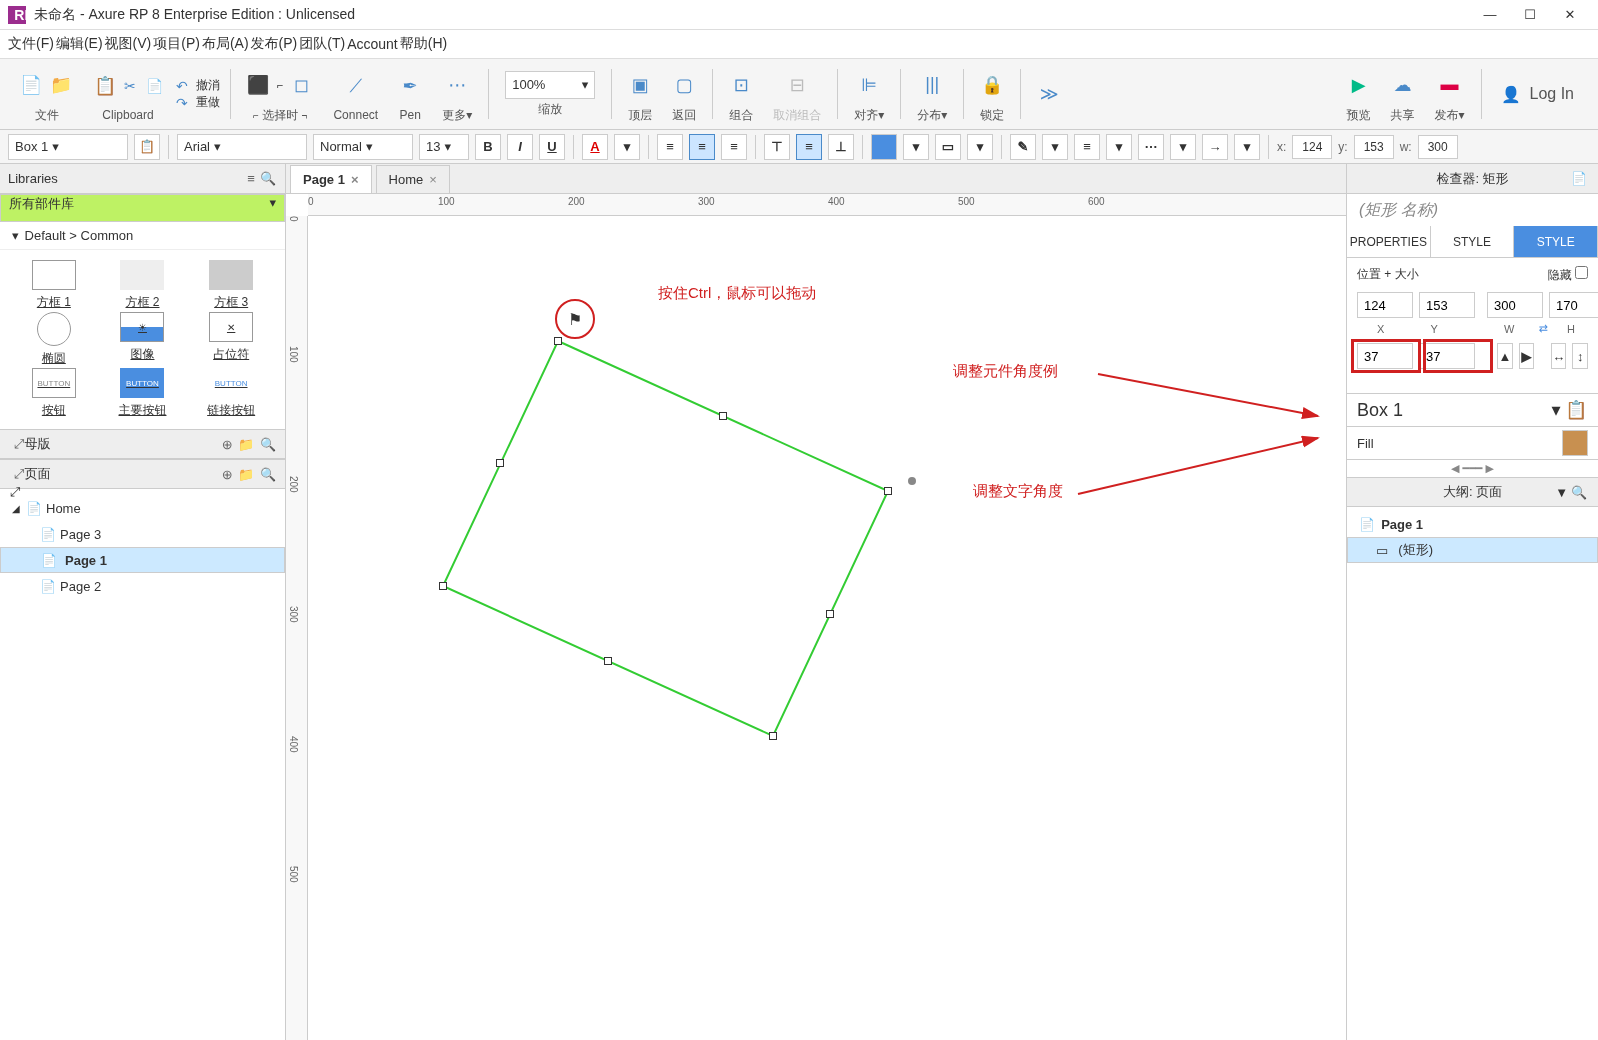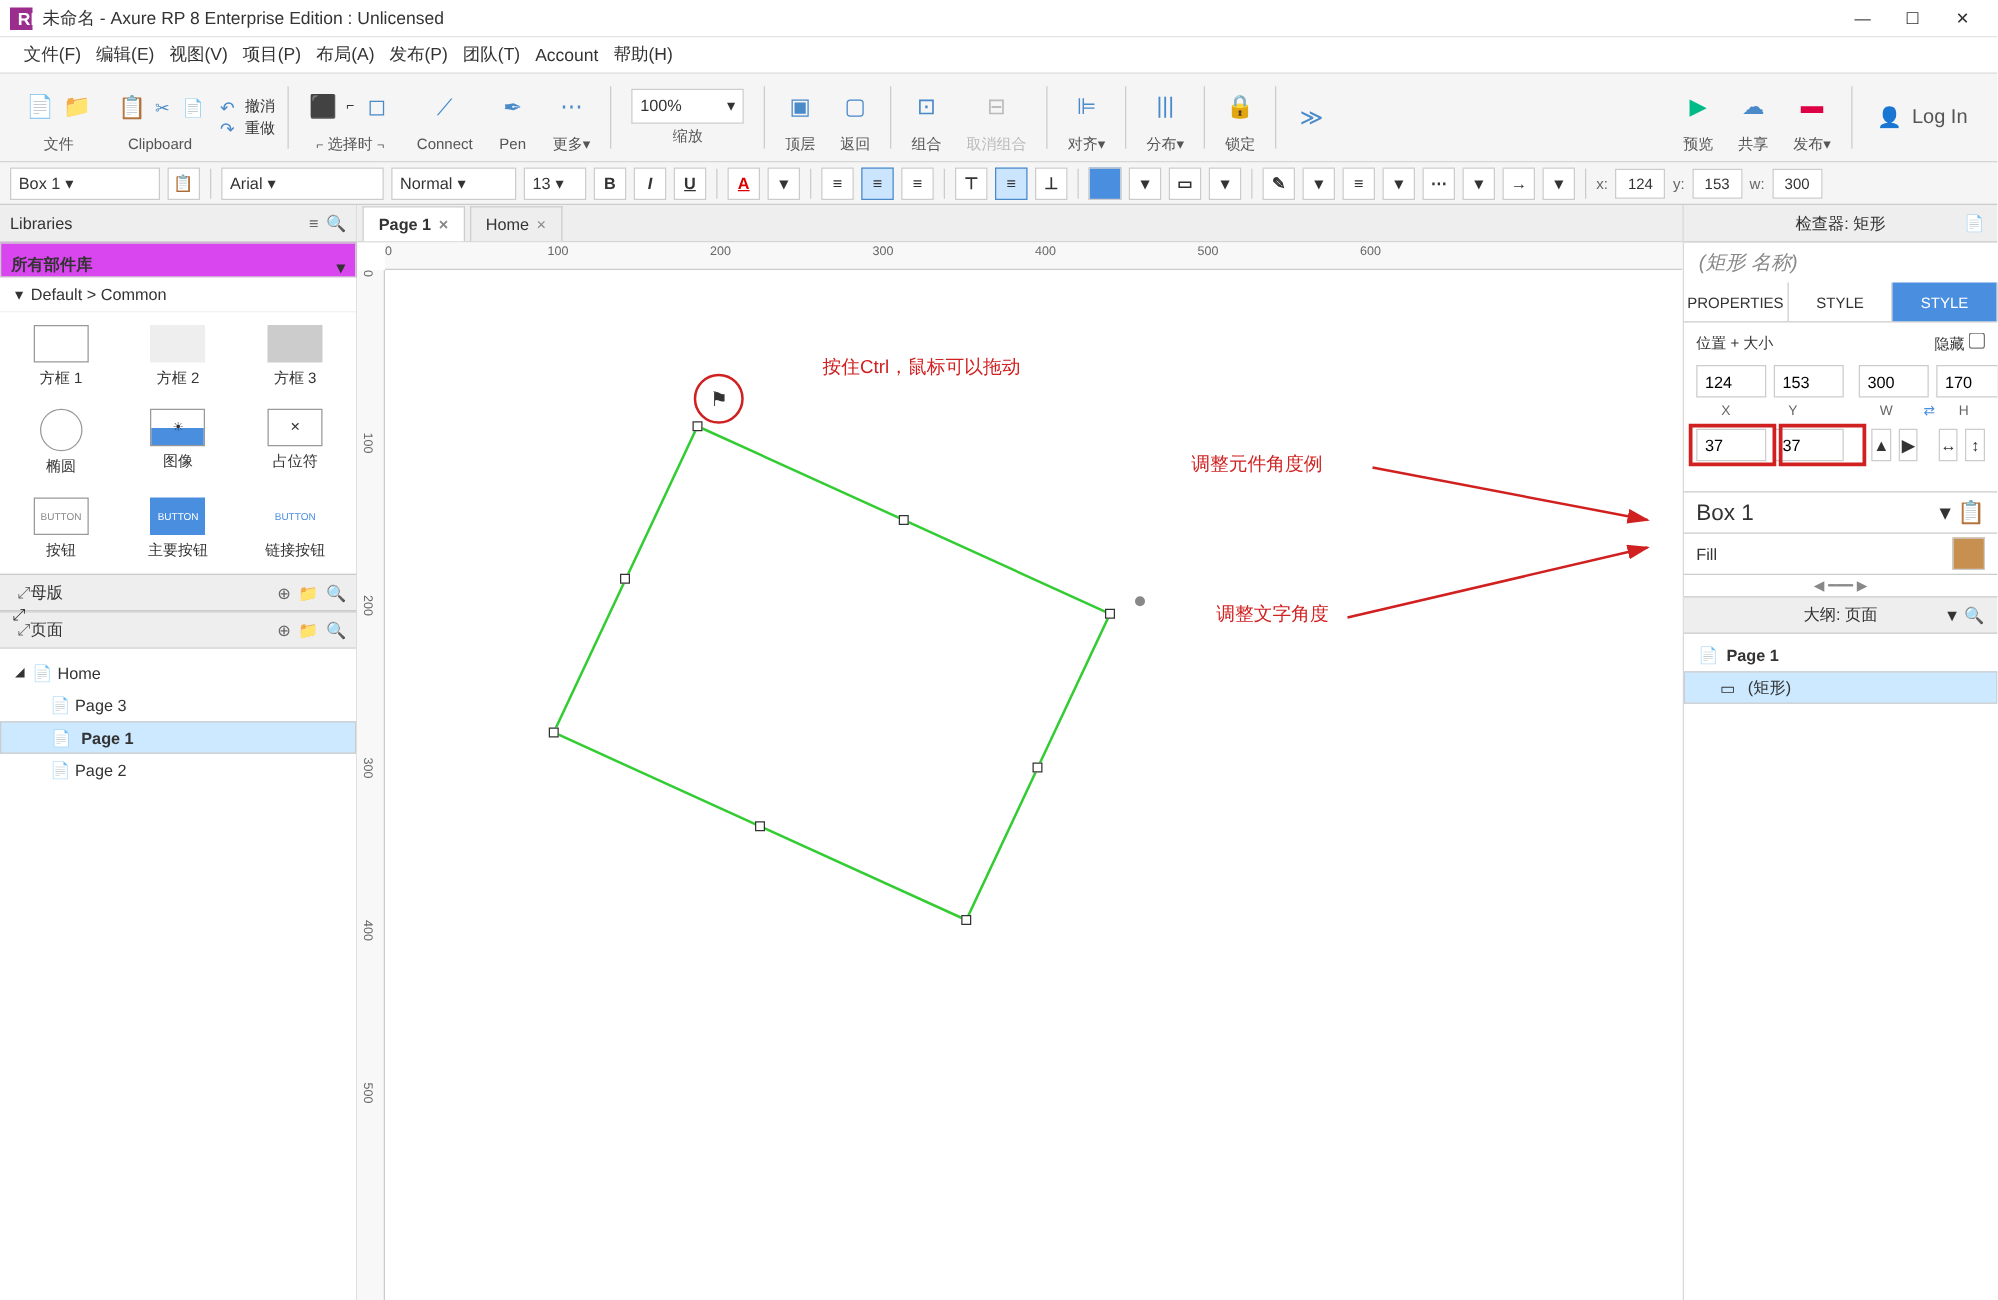--- a/index.html
+++ b/index.html
@@ -5,21 +5,21 @@
 * { box-sizing: border-box; margin: 0; padding: 0; font-family: "Microsoft YaHei", Arial, sans-serif; }
 body { width: 1598px; height: 1040px; background: #fff; font-size: 13px; color: #333; overflow: hidden; }
 
 
 .titlebar { height: 30px; background: #fff; display: flex; align-items: center; padding: 0 8px; border-bottom: 1px solid #ddd; }
 .titlebar .app-icon { width: 18px; height: 18px; background: #9b2d8e; margin-right: 8px; display: flex; align-items: center; justify-content: center; color: #fff; font-size: 14px; font-weight: bold; padding-left: 14px; }
 .titlebar .title { flex: 1; font-size: 14px; }
 .titlebar .winbtn { width: 40px; height: 28px; display: flex; align-items: center; justify-content: center; cursor: pointer; }
 
 
-.menubar { height: 28px; background: #fff; display: flex; align-items: center; padding: 0 19px; gap: 12px; font-size: 14px; }
+.menubar { height: 28px; background: #fff; display: flex; align-items: center; padding: 0 8px; gap: 2px; font-size: 14px; }
 .menubar span { cursor: pointer; }
 
 
 .toolbar-main { height: 72px; background: #f5f5f5; border-top: 1px solid #ddd; border-bottom: 1px solid #ccc; display: flex; align-items: center; padding: 0 10px; }
 .tb-group { display: flex; flex-direction: column; align-items: center; padding: 4px 10px; }
 .tb-group .icons { display: flex; align-items: center; gap: 6px; height: 40px; }
 .tb-group .label { font-size: 12px; color: #555; margin-top: 2px; }
 .tb-sep { width: 1px; height: 50px; background: #ccc; margin: 0 6px; }
 .ic { width: 24px; height: 24px; display: inline-flex; align-items: center; justify-content: center; font-size: 18px; color: #4a8ac9; }
 .ic-sm { width: 16px; height: 16px; font-size: 14px; color: #4a8ac9; }
@@ -38,23 +38,23 @@
 
 .main { display: flex; height: calc(1040px - 30px - 28px - 72px - 34px); }
 .left-col { width: 286px; display: flex; flex-direction: column; border-right: 1px solid #ccc; background: #f5f5f5; }
 .center-col { flex: 1; display: flex; flex-direction: column; background: #fff; }
 .right-col { width: 252px; border-left: 1px solid #ccc; background: #fff; display: flex; flex-direction: column; }
 
 
 .panel-hdr { height: 30px; background: #eee; border-bottom: 1px solid #ccc; display: flex; align-items: center; padding: 0 8px; font-size: 13px; }
 .panel-hdr .title { flex: 1; text-align: left; }
 .panel-hdr .tool { margin-left: 6px; cursor: pointer; color: #666; }
-.lib-sel { height: 28px; border: 1px solid #ccc; background: #d946ef; margin: 0; display: flex; align-items: flex-end; padding: 0 8px; justify-content: space-between; font-weight: bold; }
+.lib-sel { height: 28px; border: 1px solid #ccc; background: #bef264; margin: 0; display: flex; align-items: flex-start; padding: 0 8px; justify-content: space-between; }
 .lib-cat { height: 28px; display: flex; align-items: center; padding: 0 12px; background: #fff; border-bottom: 1px solid #eee; font-size: 13px; }
-.lib-grid { display: grid; grid-template-columns: repeat(3, 1fr); gap: 16px; padding: 10px; background: #fff; }
+.lib-grid { display: grid; grid-template-columns: repeat(3, 1fr); gap: 1px; padding: 10px; background: #fff; text-decoration: underline; }
 .lib-item { display: flex; flex-direction: column; align-items: center; gap: 4px; cursor: pointer; }
 .lib-shape { width: 44px; height: 30px; border: 1px solid #999; background: #fff; display: flex; align-items: center; justify-content: center; font-size: 10px; }
 .lib-label { font-size: 12px; color: #333; }
 
 .pages-tree { flex: 1; background: #fff; padding: 6px 0; overflow: auto; }
 .tree-row { height: 26px; display: flex; align-items: center; padding-left: 12px; font-size: 13px; cursor: pointer; }
 .tree-row.sel { background: #cce9ff; font-weight: bold; }
 .tree-row .arrow { width: 14px; font-size: 10px; }
 .tree-row .page-ic { width: 16px; margin-right: 4px; color: #888; }
 

